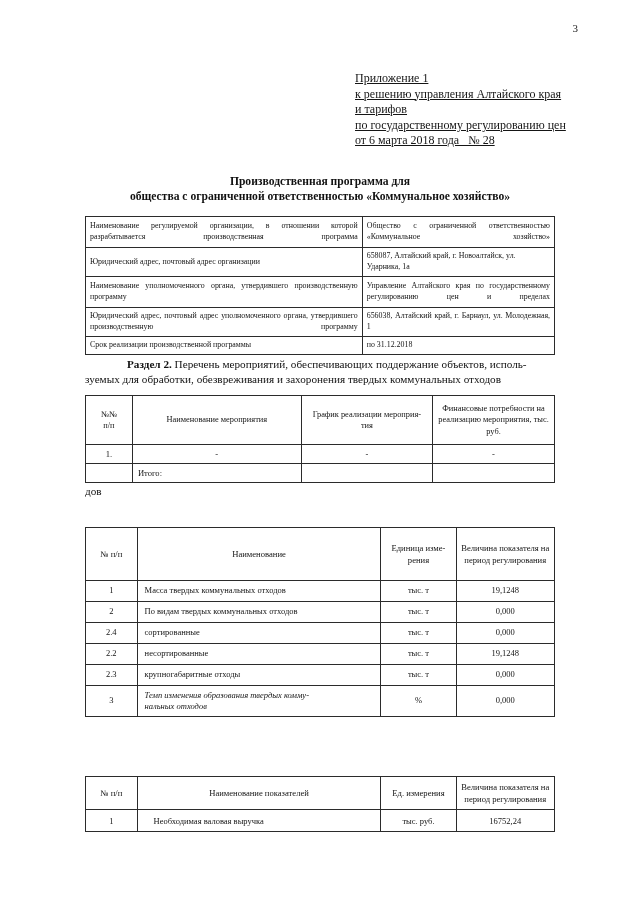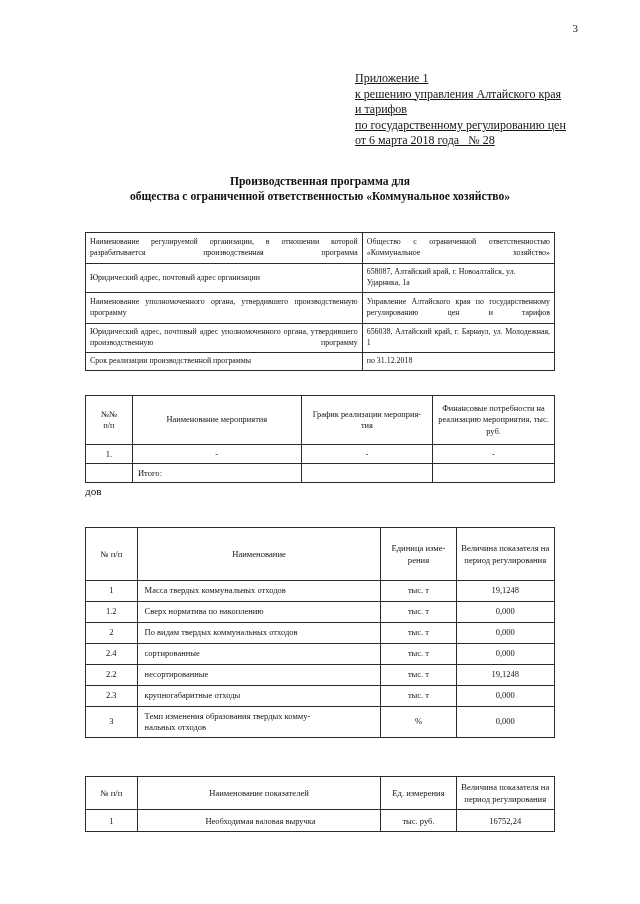--- a/index.html
+++ b/index.html
@@ -90,21 +90,21 @@
   .t3 { left: 85px; width: 470px; }
   .t3 th { font-size: 8.6px; line-height: 12px; text-align: center; }
   .t3 td { font-size: 8.5px; line-height: 11.5px; }
   .t3 td.c { text-align: center; }
   .t3 td.l { text-align: left; padding-left: 7px; }
 
   .t4 { left: 85px; width: 470px; }
   .t4 th { font-size: 8.6px; line-height: 12px; text-align: center; }
   .t4 td { font-size: 8.5px; }
   .t4 td.c { text-align: center; }
-  .t4 td.l { text-align: center; padding-left: 7px; }
+  .t4 td.l { text-align: left; padding-left: 16px; }
 </style>
 </head>
 <body>
 
 <div class="page">
 
   <div class="page-number">3</div>
 
   <div class="addressee">
     <div>Приложение 1</div>
@@ -113,49 +113,53 @@
     <div>по государственному регулированию цен</div>
     <div>от 6 марта 2018 года   № 28</div>
   </div>
 
   <div class="doc-title">
     <div>Производственная программа для</div>
     <div>общества с ограниченной ответственностью «Коммунальное хозяйство»</div>
   </div>
 
 
-  <table class="t1" style="top:232px;">
+  <table class="t1" style="top:216px;">
     <colgroup>
         <col style="width:59%">
         <col style="width:41%">
       </colgroup>
     <tbody>
       <tr>
         <td class="just" style="height:26px">Наименование регулируемой организации, в отношении которой разрабатывается производственная программа</td>
         <td class="just">Общество с ограниченной ответственностью «Коммунальное хозяйство»</td>
       </tr>
       <tr>
         <td class="left" style="height:24px">Юридический адрес, почтовый адрес организации</td>
         <td class="left">658087,  Алтайский край, г. Новоалтайск, ул. Ударника, 1а</td>
       </tr>
       <tr>
         <td class="just" style="height:26px">Наименование уполномоченного органа, утвердившего производственную программу</td>
-        <td class="just">Управление Алтайского края по государственному регулированию цен и тарифов</td>
+        <td class="just">Управление Алтайского края по государственному регулированию цен и пределах</td>
       </tr>
       <tr>
         <td class="just" style="height:24px">Юридический адрес, почтовый адрес уполномоченного органа, утвердившего производственную программу</td>
         <td class="just">656038,  Алтайский край,  г. Барнаул,  ул. Молодежная, 1</td>
       </tr>
       <tr>
         <td class="left" style="height:13px">Срок реализации производственной программы</td>
         <td class="left">по 31.12.2018</td>
       </tr>
     </tbody>
   </table>
 
+  <div class="section-head" style="top:357px;">
+    <span class="indent"><b>Раздел 2.</b><span> Перечень мероприятий, обеспечивающих поддержание объектов, исполь-</span></span>
+    <span>зуемых для обработки, обезвреживания и захоронения твердых коммунальных отходов</span>
+  </div>
 
   <table class="t2" style="top:395px;">
     <colgroup>
         <col style="width:10%">
         <col style="width:36%">
         <col style="width:28%">
         <col style="width:26%">
       </colgroup>
     <thead>
       <tr>
@@ -204,26 +208,20 @@
       </tr>
     </thead>
     <tbody>
       <tr>
         <td class="c" style="height:16px">1</td>
         <td class="l">Масса твердых коммунальных отходов</td>
         <td class="c">тыс. т</td>
         <td class="c">19,1248</td>
       </tr>
       <tr>
-        <td class="c" style="height:16px">1.2</td>
-        <td class="l">Сверх норматива по накоплению</td>
-        <td class="c">тыс. т</td>
-        <td class="c">0,000</td>
-      </tr>
-      <tr>
         <td class="c" style="height:16px">2</td>
         <td class="l">По видам твердых коммунальных отходов</td>
         <td class="c">тыс. т</td>
         <td class="c">0,000</td>
       </tr>
       <tr>
         <td class="c" style="height:16px">2.4</td>
         <td class="l">сортированные</td>
         <td class="c">тыс. т</td>
         <td class="c">0,000</td>
@@ -235,21 +233,21 @@
         <td class="c">19,1248</td>
       </tr>
       <tr>
         <td class="c" style="height:16px">2.3</td>
         <td class="l">крупногабаритные отходы</td>
         <td class="c">тыс. т</td>
         <td class="c">0,000</td>
       </tr>
       <tr>
         <td class="c" style="height:26px">3</td>
-        <td class="l" style="white-space:pre-line;">Темп изменения образования твердых комму-
+        <td class="l" style="white-space:pre-line;font-style:italic;">Темп изменения образования твердых комму-
 нальных отходов</td>
         <td class="c">%</td>
         <td class="c">0,000</td>
       </tr>
     </tbody>
   </table>
 
 
   <table class="t4" style="top:776px;">
     <colgroup>

